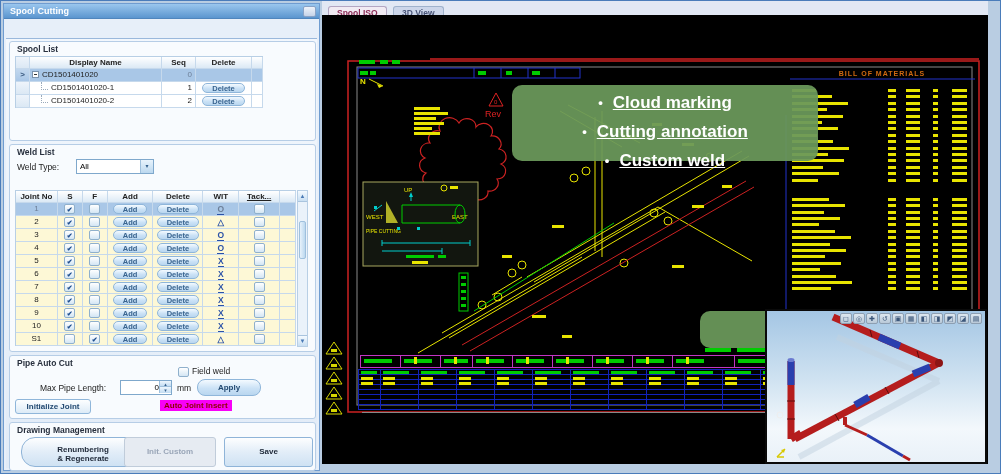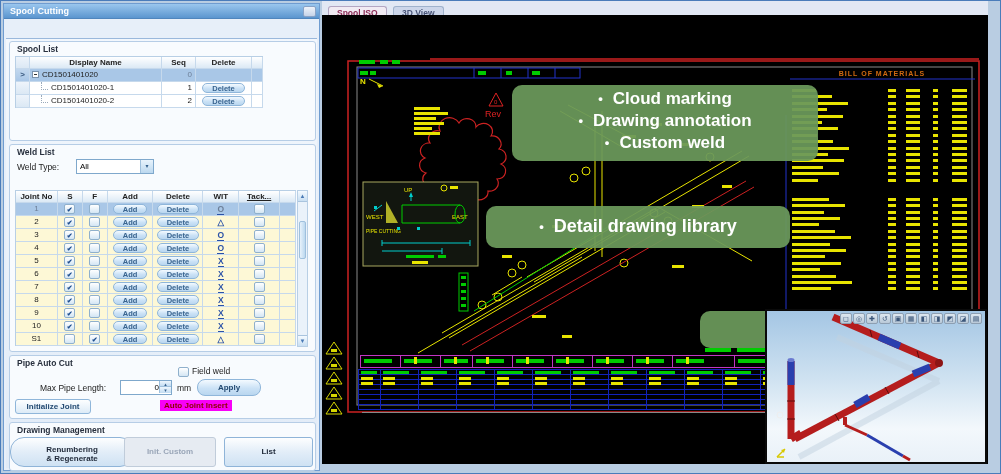--- a/index.html
+++ b/index.html
@@ -69,21 +69,21 @@
   .spin div:first-child{border-bottom:1px solid #9fc0dd;}
   #mpl-unit{position:absolute;left:167px;top:27px;font-size:8.5px;color:#222;}
   #apply-btn{position:absolute;left:187px;top:23px;width:64px;height:17px;border:1px solid #8fb6da;border-radius:8px;background:linear-gradient(#f4faff,#cbe2f6 55%,#b9d6ef);font-size:8px;font-weight:bold;color:#234a72;text-align:center;line-height:15px;}
   #init-joint-btn{position:absolute;left:5px;top:43px;width:76px;height:15px;border:1px solid #8fb6da;border-radius:3px;background:linear-gradient(#fdfeff,#dcebf7);font-size:8px;font-weight:bold;color:#234a72;text-align:center;line-height:13px;}
   #auto-joint{position:absolute;left:150px;top:44px;background:#f800f8;color:#8b0000;font-size:8px;font-weight:bold;padding:1px 4px;}
 
   
   .big-btn{position:absolute;top:14px;height:30px;border:1px solid #8fb4d8;border-radius:3px;background:linear-gradient(#fdfeff,#e2edf8 50%,#cfe2f3);font-size:8px;font-weight:bold;color:#1e2838;text-align:center;}
   .big-btn .l1{margin-top:6px;} .big-btn.two .l1{margin-top:7px;} .big-btn.two .l2{margin-top:0px;}
   .big-btn.one{line-height:28px;}
-  #btn-renum{left:0;width:124px;border-radius:14px;}
+  #btn-renum{left:11px;width:124px;border-radius:14px;}
   #btn-init{left:114px;width:92px;background:#e6ebf2;color:#9aa6b8;border-color:#c0ccda;}
   #btn-save{left:214px;width:89px;}
 
   
   #right-tabs{position:absolute;left:321px;top:0;width:666px;height:14px;background:#e2e8f4;}
   .r-tab{display:inline-block;position:relative;top:1px;margin-left:6px;padding:1px 8px;font-size:8.5px;font-weight:bold;border:1px solid #b3a6c2;border-bottom:none;border-radius:3px 3px 0 0;height:13px;line-height:11px;}
   .r-tab.active{background:#f1ebf3;color:#8d2d57;}
   .r-tab.inactive{background:#ccd6ea;color:#4a5578;border-color:#9fb2cc;margin-left:2px;}
 
   #canvas{position:absolute;left:321px;top:14px;width:666px;height:449px;background:#000;overflow:hidden;}
@@ -91,21 +91,21 @@
   #deco{position:absolute;left:0;top:0;width:666px;height:449px;}
   .dash{position:absolute;}
   .dash.y{background:#e8e400;} .dash.g{background:#00cc00;} .dash.b{background:#1122bb;} .dash.m{background:#c335c3;} .dash.gr{background:#888;}
   .magband{position:absolute;border:1px solid #c335c3;}
 
   
   .banner{position:absolute;background:rgba(106,152,90,0.94);border-radius:10px;color:#fff;font-weight:bold;text-align:center;font-family:"Liberation Sans",sans-serif;}
   .banner .bl{white-space:nowrap;}
   .banner .bullet{display:inline-block;margin-right:10px;font-size:13px;vertical-align:1px;}
   #banner1{left:190px;top:70px;width:306px;height:76px;font-size:17px;padding-top:3px;}
-  #banner1 .bl{line-height:22px;}
+  #banner1 .bl{line-height:29px;text-decoration:underline;}
   #banner2{left:164px;top:191px;width:304px;height:42px;font-size:18px;}
   #banner2 .bl{line-height:40px;}
   #banner3{left:378px;top:252px;width:280px;height:37px;font-size:18px;margin-top:44px;}
   #banner3 .bl{line-height:35px;}
 
   
   #viewer3d{position:absolute;left:443px;top:294px;width:222px;height:155px;border:2px solid #0a0a0a;background:linear-gradient(#a4c6e4 0%,#cfe2f1 45%,#f3f8fc 78%,#e9f1f8 100%);}
   #v3d-toolbar{position:absolute;right:3px;top:2px;height:12px;}
   .v3d-icon{display:inline-block;width:12px;height:11px;margin-left:1px;background:linear-gradient(#dde7f0,#b9c9d8);border:1px solid #8d9fb2;border-radius:2px;font-size:7px;line-height:10px;text-align:center;color:#3a567a;vertical-align:top;overflow:hidden;}
 </style>
@@ -314,21 +314,21 @@
         <div id="auto-joint">Auto Joint Insert</div>
       </div>
 
       <div class="groupbox" id="gb-mgmt">
         <div class="gb-title">Drawing Management</div>
         <div class="big-btn two" id="btn-renum">
           <div class="l1">Renumbering</div>
           <div class="l2">&amp; Regenerate</div>
         </div>
         <div class="big-btn one" id="btn-init">Init. Custom</div>
-        <div class="big-btn one" id="btn-save">List</div>
+        <div class="big-btn one" id="btn-save">Save</div>
       </div>
 
     </div>
   </div>
 
   <div id="right-tabs">
     <span class="r-tab active">Spool ISO</span>
     <span class="r-tab inactive">3D View</span>
   </div>
 
@@ -730,25 +730,22 @@
         <div class="dash y" style="left: 441px; top: 366.5px; width: 12px; height: 3px;"></div>
         <div class="dash y" style="left: 479px; top: 361.5px; width: 12px; height: 3px;"></div>
         <div class="dash y" style="left: 479px; top: 366.5px; width: 12px; height: 3px;"></div>
         <div class="dash g" style="left: 560px; top: 389px; width: 18px; height: 4px;"></div>
         <div class="dash g" style="left: 600px; top: 389px; width: 22px; height: 4px;"></div>
         <div class="dash gr" style="left: 40px; top: 397px; width: 610px; height: 1px;"></div>
       </div>
 
     <div class="banner" id="banner1">
         <div class="bl"><span class="bullet">•</span><span>Cloud marking</span></div>
-        <div class="bl"><span class="bullet">•</span><span>Drawing annotation</span></div>
+        <div class="bl"><span class="bullet">•</span><span>Cutting annotation</span></div>
         <div class="bl"><span class="bullet">•</span><span>Custom weld</span></div>
-      </div>
-    <div class="banner" id="banner2">
-        <div class="bl"><span class="bullet">•</span><span>Detail drawing library</span></div>
       </div>
     <div class="banner" id="banner3">
         <div class="bl"><span class="bullet">•</span><span>3D Viewer</span></div>
       </div>
 
     <div id="viewer3d">
       <svg width="218" height="151">
         <g stroke="#c2d2e0" stroke-width="6" opacity="0.5" fill="none">
           <path d="M70,26 L172,70"></path>
             <path d="M172,70 L32,146"></path>

